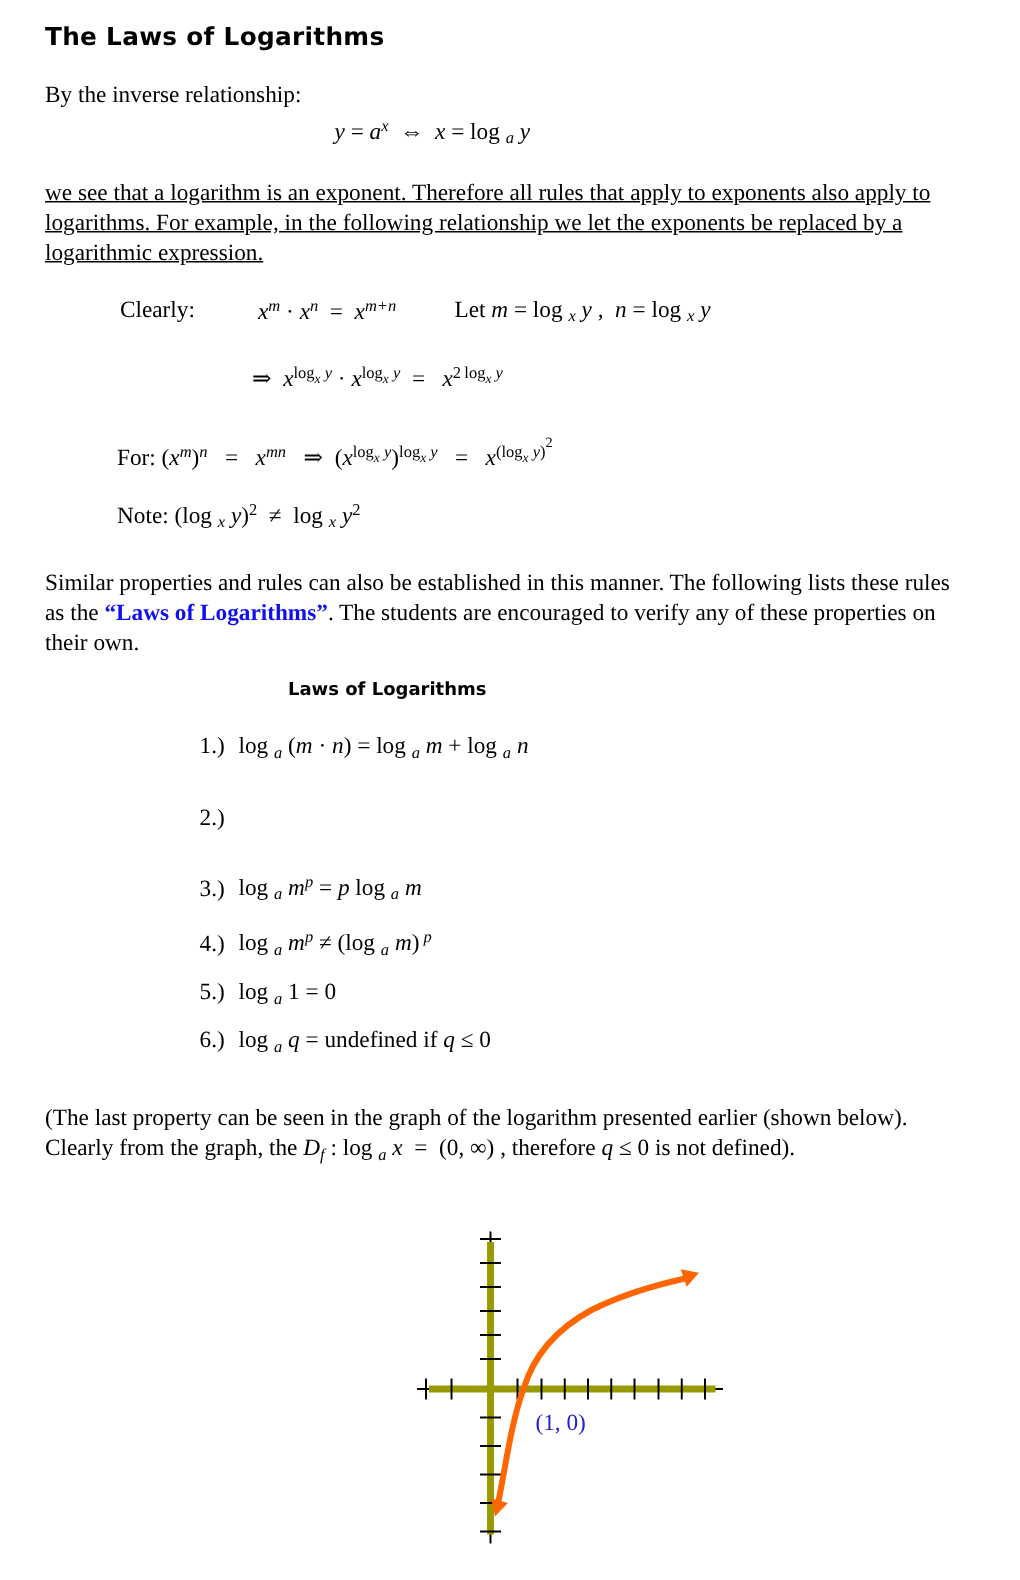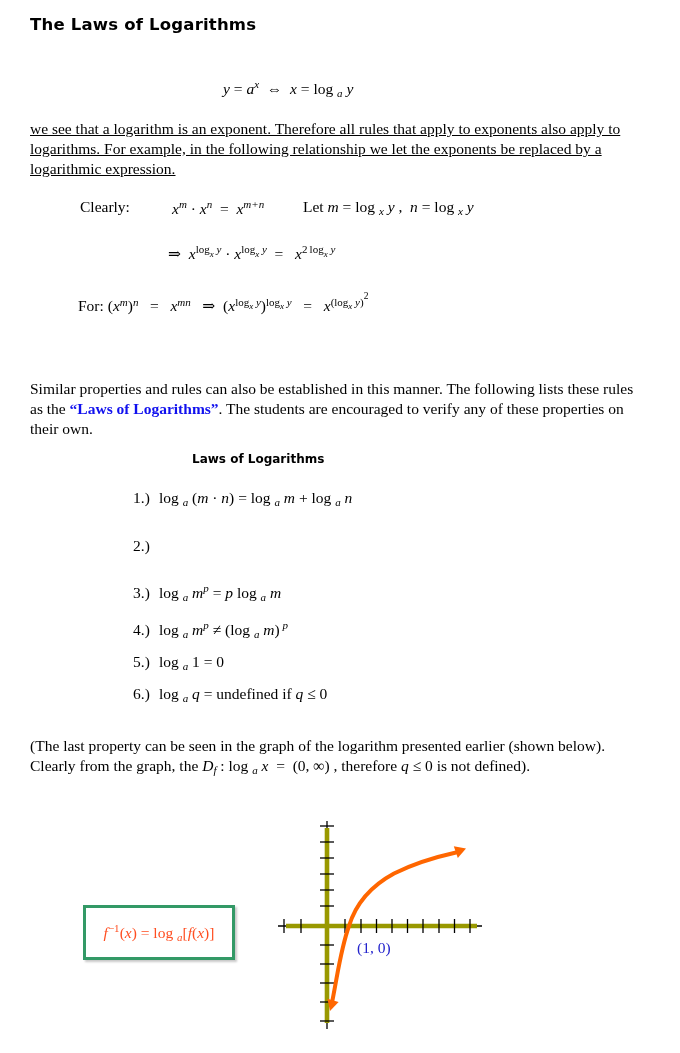--- a/index.html
+++ b/index.html
@@ -40,35 +40,37 @@
     color:#FF4E21;box-shadow:2px 2px 2px #c9c9c9;
   }
 </style>
 </head>
 <body>
 
 <div class="page">
 
   <div class="abs title" style="left:30px;top:15px;">The Laws of Logarithms</div>
 
+  <div class="abs" style="left:30px;top:55px;">By the inverse relationship:</div>
 
   <div class="abs math" style="left:223px;top:78px;"><span class="m-i">y</span><span class="m-r"> = </span><span class="m-i">a</span><span class="m-supi">x</span><span class="m-r">  ⇔  </span><span class="m-i">x</span><span class="m-r"> = log </span><span class="m-subi">a</span><span class="m-i"> y</span></div>
 
   <div class="abs para" style="left:30px;top:119px;text-decoration:underline;">we see that a logarithm is an exponent. Therefore all rules that apply to exponents also apply to
 logarithms. For example, in the following relationship we let the exponents be replaced by a
 logarithmic expression.</div>
 
   <div class="abs" style="left:80px;top:198px;">Clearly:</div>
   <div class="abs math" style="left:172px;top:198px;"><span class="m-i">x</span><span class="m-supi">m</span><span class="m-r"> · </span><span class="m-i">x</span><span class="m-supi">n</span><span class="m-r">  =  </span><span class="m-i">x</span><span class="m-supi">m+n</span></div>
   <div class="abs math" style="left:303px;top:198px;"><span class="m-r">Let </span><span class="m-i">m</span><span class="m-r"> = log </span><span class="m-subi">x</span><span class="m-i"> y</span><span class="m-r"> ,  </span><span class="m-i">n</span><span class="m-r"> = log </span><span class="m-subi">x</span><span class="m-i"> y</span></div>
 
   <div class="abs math" style="left:168px;top:243px;"><span class="m-r">⇒  </span><span class="m-i">x</span><span class="m-sup">log</span><span class="m-ssubi">x</span><span class="m-supi"> y</span><span class="m-r"> · </span><span class="m-i">x</span><span class="m-sup">log</span><span class="m-ssubi">x</span><span class="m-supi"> y</span><span class="m-r">  =   </span><span class="m-i">x</span><span class="m-sup">2 log</span><span class="m-ssubi">x</span><span class="m-supi"> y</span></div>
 
   <div class="abs math" style="left:78px;top:291px;"><span class="m-r">For: (</span><span class="m-i">x</span><span class="m-supi">m</span><span class="m-r">)</span><span class="m-supi">n</span><span class="m-r">   =   </span><span class="m-i">x</span><span class="m-supi">mn</span><span class="m-r">   ⇒  (</span><span class="m-i">x</span><span class="m-sup">log</span><span class="m-ssubi">x</span><span class="m-supi"> y</span><span class="m-r">)</span><span class="m-sup">log</span><span class="m-ssubi">x</span><span class="m-supi"> y</span><span class="m-r">   =   </span><span class="m-i">x</span><span class="m-sup">(log</span><span class="m-ssubi">x</span><span class="m-supi"> y</span><span class="m-sup">)</span><span class="m-ssup">2</span></div>
 
+  <div class="abs math" style="left:78px;top:334px;"><span class="m-r">Note: (log </span><span class="m-subi">x</span><span class="m-i"> y</span><span class="m-r">)</span><span class="m-sup">2</span><span class="m-r">  ≠  log </span><span class="m-subi">x</span><span class="m-i"> y</span><span class="m-sup">2</span></div>
 
   <div class="abs para" style="left:30px;top:379px;"><span class="m-r">Similar properties and rules can also be established in this manner. The following lists these rules
 as the </span><span class="m-bb">“Laws of Logarithms”</span><span class="m-r">. The students are encouraged to verify any of these properties on
 their own.</span></div>
 
   <div class="abs heading" style="left:192px;top:452px;">Laws of Logarithms</div>
 
   <div class="abs law" style="left:133px;top:489px;">
     <span class="law-num">1.)</span>
     <span class="math"><span class="m-r">log </span><span class="m-subi">a</span><span class="m-r"> (</span><span class="m-i">m</span><span class="m-r"> · </span><span class="m-i">n</span><span class="m-r">) = log </span><span class="m-subi">a</span><span class="m-i"> m</span><span class="m-r"> + log </span><span class="m-subi">a</span><span class="m-i"> n</span></span>
@@ -89,23 +91,20 @@
     <span class="math"><span class="m-r">log </span><span class="m-subi">a</span><span class="m-r"> 1 = 0</span></span>
   </div>
   <div class="abs law" style="left:133px;top:685px;">
     <span class="law-num">6.)</span>
     <span class="math"><span class="m-r">log </span><span class="m-subi">a</span><span class="m-i"> q</span><span class="m-r"> = undefined if </span><span class="m-i">q</span><span class="m-r"> ≤ 0</span></span>
   </div>
 
   <div class="abs para" style="left:30px;top:736px;"><span class="m-r">(The last property can be seen in the graph of the logarithm presented earlier (shown below).
 Clearly from the graph, the </span><span class="m-i">D</span><span class="m-subi">f</span><span class="m-r"> : log </span><span class="m-subi">a</span><span class="m-i"> x</span><span class="m-r">  =  (0, ∞) , therefore </span><span class="m-i">q</span><span class="m-r"> ≤ 0 is not defined).</span></div>
 
-  <div class="inv-box">
-    <span class="math"><span class="m-i">f</span><span class="m-sup">−1</span><span class="m-r">(</span><span class="m-i">x</span><span class="m-r">) = log </span><span class="m-subi">a</span><span class="m-r">[</span><span class="m-i">f</span><span class="m-r">(</span><span class="m-i">x</span><span class="m-r">)]</span></span>
-  </div>
 
   <svg class="abs" style="left:250px;top:813px;" width="270" height="240" viewBox="250 813 270 240">
 
     <line x1="278" y1="926" x2="482" y2="926" stroke="#000" stroke-width="1.3"></line>
     <line x1="327" y1="821" x2="327" y2="1029" stroke="#000" stroke-width="1.3"></line>
 
     <line x1="286" y1="926" x2="477" y2="926" stroke-width="4.6" stroke="#999900"></line>
     <line x1="327" y1="828" x2="327" y2="1023" stroke-width="4.6" stroke="#999900"></line>
 
     <g stroke="#000" stroke-width="1.3">

